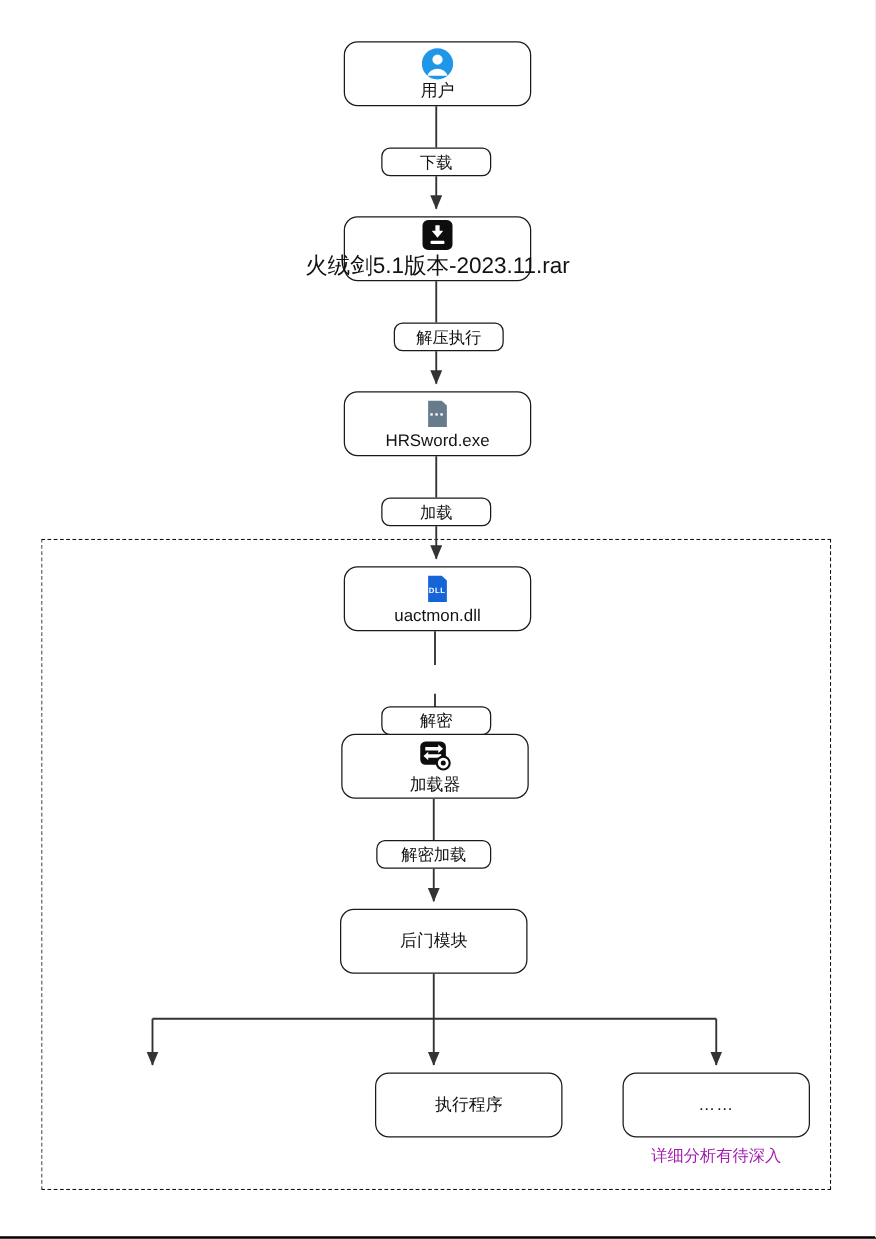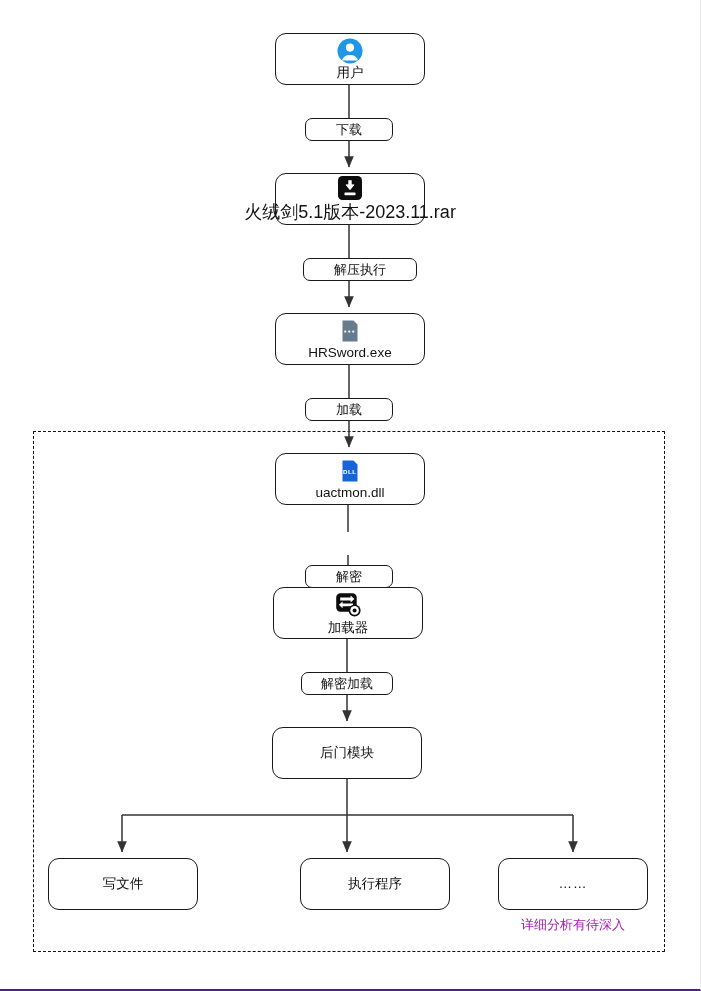--- a/index.html
+++ b/index.html
@@ -13,21 +13,21 @@
     font-family: "Liberation Sans", "DejaVu Sans", sans-serif;
     overflow: hidden;
   }
   #canvas {
     position: relative;
     width: 701px;
     height: 991px;
     background: #ffffff;
     box-sizing: border-box;
     border-right: 1px solid #ececec;
-    border-bottom: 2px solid #4c1d95;
+    border-bottom: 2px solid #000000;
   }
   svg#wires {
     position: absolute;
     left: 0; top: 0;
     width: 701px;
     height: 991px;
     pointer-events: none;
   }
   .node {
     position: absolute;
@@ -181,33 +181,30 @@
         <circle cx="20.6" cy="19.4" r="2.0" fill="#0d0d0d"></circle>
       </svg>
     </span>
     <span class="node-label">加载器</span>
   </div>
 
   <div class="node" id="node-backdoor" style="left: 272px; top: 727px; width: 150px; height: 52px;">
     <span class="node-label">后门模块</span>
   </div>
 
-  <div class="node" id="node-write-file" style="left: 48px; top: 858px; width: 150px; height: 52px;">
-    <span class="node-label">写文件</span>
-  </div>
 
   <div class="node" id="node-run-program" style="left: 272px; top: 858px; width: 150px; height: 52px; margin-left: 28px;">
     <span class="node-label">执行程序</span>
   </div>
 
   <div class="node" id="node-more" style="left: 498px; top: 858px; width: 150px; height: 52px;">
     <span class="node-label ellipsis-label">……</span>
   </div>
 
   <div class="edge-label" id="edge-download" style="left: 305px; top: 118px; width: 88px; height: 23px;">下载</div>
-  <div class="edge-label" id="edge-extract-run" style="left: 303px; top: 258px; width: 114px; height: 23px;">解压执行</div>
+  <div class="edge-label" id="edge-extract-run" style="left: 315px; top: 258px; width: 88px; height: 23px;">解压执行</div>
   <div class="edge-label" id="edge-load" style="left: 305px; top: 398px; width: 88px; height: 23px;">加载</div>
   <div class="edge-label" id="edge-decrypt" style="left: 305px; top: 532px; width: 88px; height: 23px; margin-top: 33px;">解密</div>
   <div class="edge-label" id="edge-decrypt-load" style="left: 301px; top: 672px; width: 92px; height: 23px;">解密加载</div>
 
   <div class="caption" id="caption" style="left: 498px; top: 916px; width: 150px;">详细分析有待深入</div>
 
 </div>
 
 </body></html>

